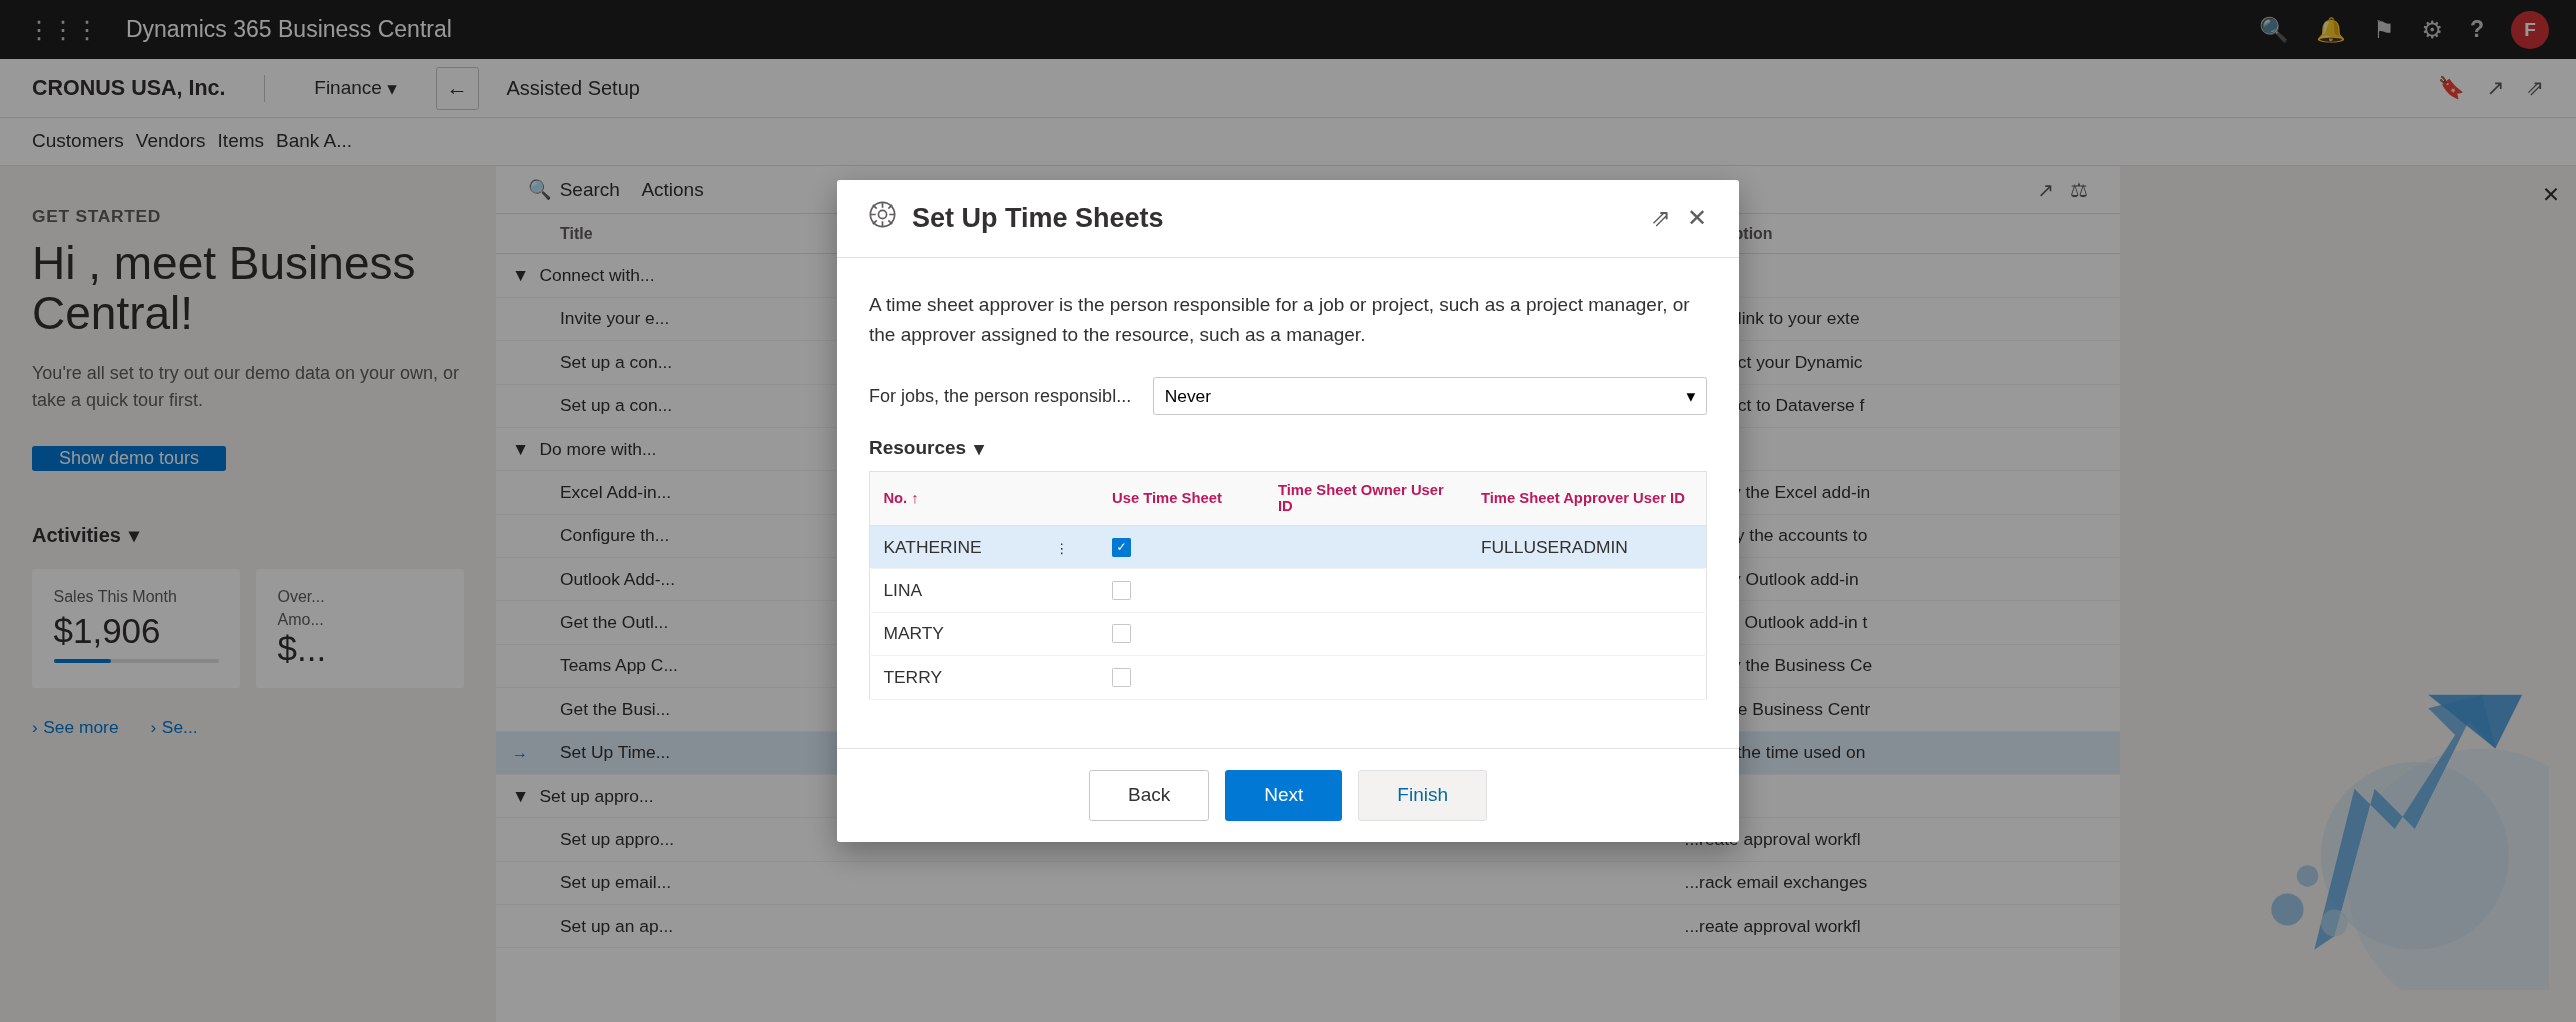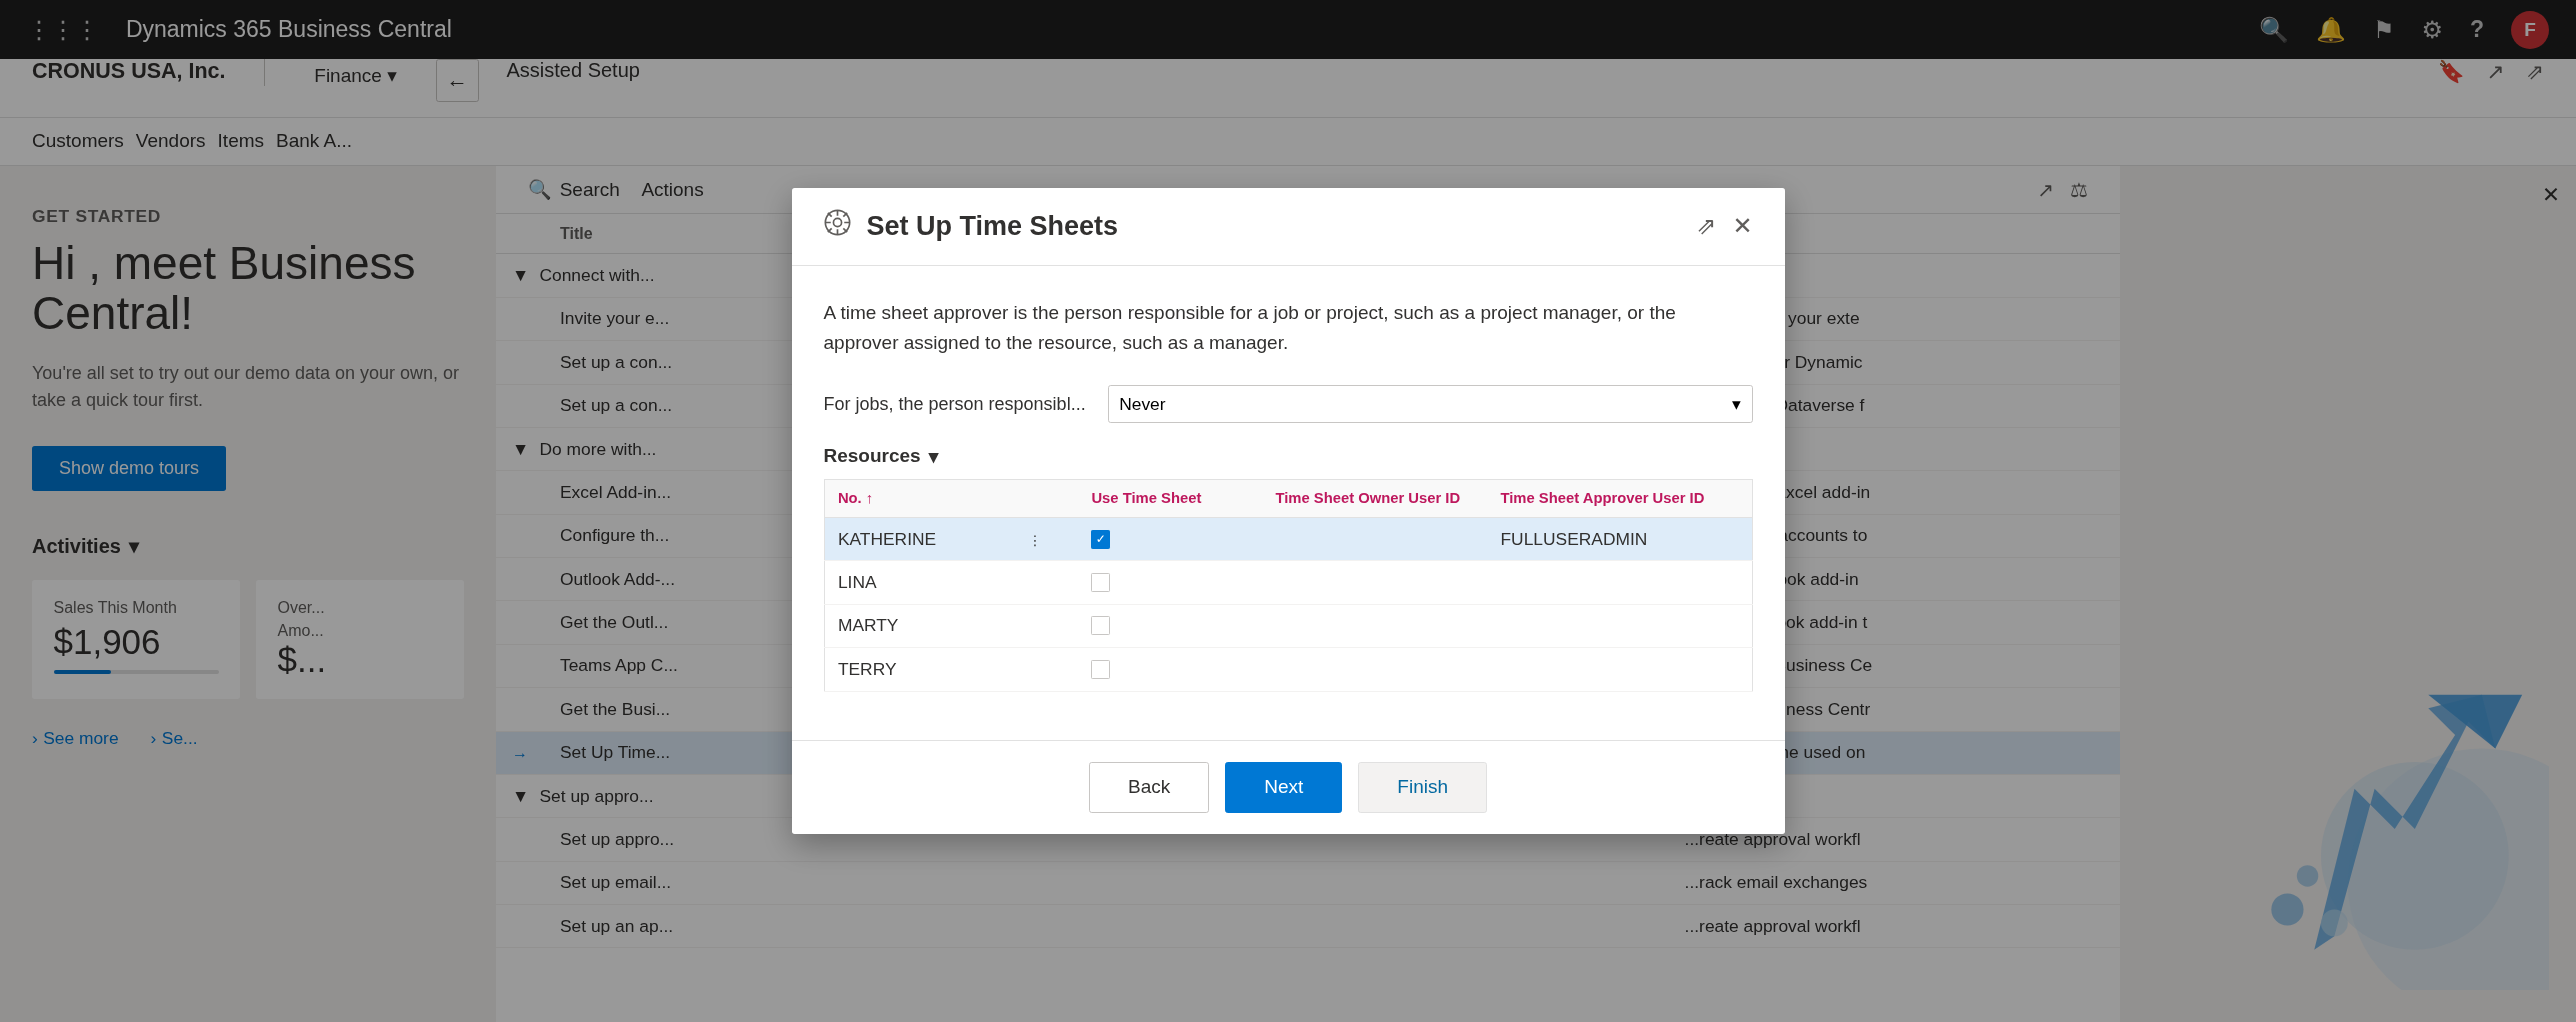--- a/index.html
+++ b/index.html
@@ -18,21 +18,21 @@
     .top-nav .nav-grid-icon { color: #ccc; font-size: 24px; cursor: pointer; margin-right: 5.4px; }
     .top-nav .app-title { font-size: 23px; font-weight: 400; color: #fff; flex: 1; }
     .top-nav .nav-icons { display: flex; gap: 27px; align-items: center; }
     .top-nav .nav-icons span { color: #ccc; font-size: 24px; cursor: pointer; }
     .top-nav .avatar { width: 38px; height: 38px; border-radius: 50%; background: #d13438; color: #fff; display: flex; align-items: center; justify-content: center; font-size: 19px; font-weight: 600; cursor: pointer; }
 
     
     .company-bar {
       background: #fff;
       display: flex;
-      align-items: flex-start;
+      align-items: center;
       height: 59px;
       padding: 0 32px;
       border-bottom: 0.7px solid #e1e1e1;
       gap: 28px;
     }
     .company-name { font-size: 21.5px; font-weight: 600; color: #323130; }
     .divider-v { width: 0.7px; height: 27px; background: #c8c6c4; margin: 0 10.7px; }
     .finance-btn { display: flex; align-items: center; gap: 5.4px; color: #323130; font-size: 19px; cursor: pointer; padding: 5.4px 10.7px; }
     .back-btn { width: 43px; height: 43px; border: 0.7px solid #c8c6c4; border-radius: 2.7px; display: flex; align-items: center; justify-content: center; cursor: pointer; font-size: 21.5px; color: #323130; background: #fff; }
     .assisted-setup-title { font-size: 20px; color: #323130; flex: 1; }
@@ -65,26 +65,26 @@
       flex-shrink: 0;
       overflow: hidden;
     }
     .get-started-label { font-size: 17.4px; color: #605e5c; margin-bottom: 10.7px; font-weight: 600; text-transform: uppercase; letter-spacing: 0.7px; }
     .welcome-title { font-size: 46px; font-weight: 300; color: #323130; line-height: 1.1; margin-bottom: 21.5px; }
     .welcome-subtitle { font-size: 18px; color: #605e5c; line-height: 1.5; margin-bottom: 32px; }
     .demo-tours-btn {
       background: #0078d4;
       color: #fff;
       border: none;
-      padding: 12px 27px;
+      padding: 2px 27px;
       font-size: 18px;
       border-radius: 2.7px;
       cursor: pointer;
       display: inline-block;
-      margin-bottom: 32px;
+      margin-bottom: 41px;
     }
     .activities-section { margin-top: 10.7px; }
     .activities-header { display: flex; align-items: center; gap: 8px; font-size: 20px; font-weight: 600; color: #323130; margin-bottom: 21.5px; cursor: pointer; }
     .activities-grid { display: grid; grid-template-columns: 1fr 1fr; gap: 16px; }
     .activity-card { background: #fff; padding: 19px 21.5px; border-radius: 2.7px; }
     .activity-card .label { font-size: 16px; color: #605e5c; margin-bottom: 5.4px; }
     .activity-card .value { font-size: 35px; font-weight: 300; color: #323130; }
     .activity-card .amount-label { font-size: 16px; color: #605e5c; }
     .progress-bar { height: 4px; background: #e1e1e1; border-radius: 2px; margin-top: 8px; }
     .progress-fill { height: 100%; background: #0078d4; border-radius: 2px; }
@@ -139,21 +139,21 @@
       top: 0; left: 0; right: 0; bottom: 0;
       background: rgba(0,0,0,0.4);
       display: flex;
       align-items: center;
       justify-content: center;
       z-index: 1000;
     }
     .modal {
       background: #fff;
       border-radius: 2.7px;
-      width: 993px;
+      width: 902px;
       max-height: 805px;
       box-shadow: 0 10.7px 32px rgba(0,0,0,0.3);
       overflow: hidden;
       position: relative;
     }
     .modal-header {
       display: flex;
       align-items: center;
       padding: 21.5px 32px;
       border-bottom: 0.7px solid #e1e1e1;

